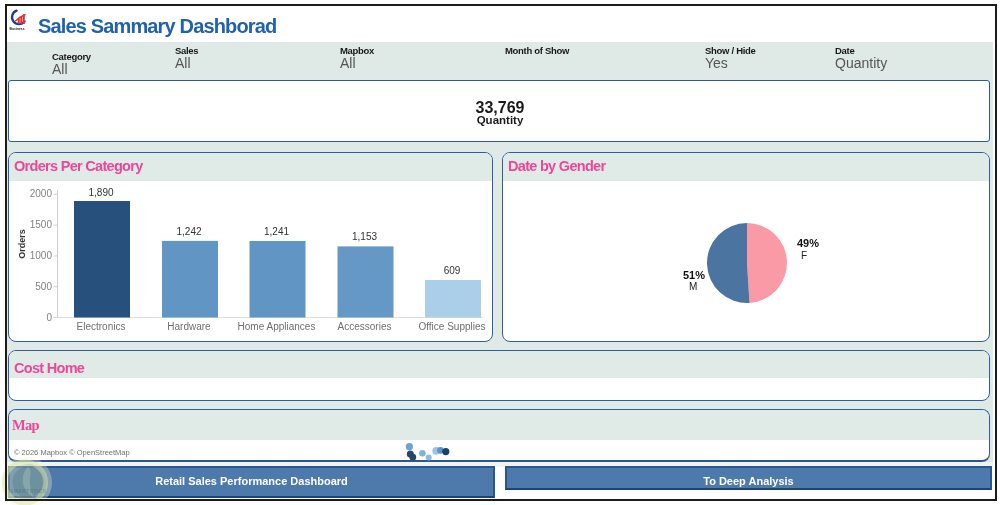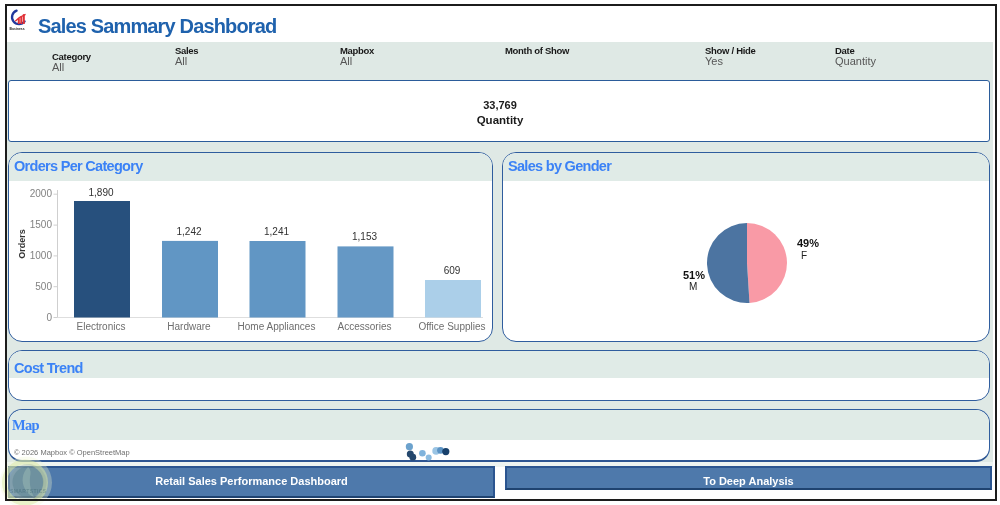--- a/index.html
+++ b/index.html
@@ -2,23 +2,23 @@
 <html><head>
 <meta charset="utf-8">
 <style>
   html,body{margin:0;padding:0;}
   body{width:1000px;height:505px;position:relative;background:#ffffff;
        font-family:"Liberation Sans", sans-serif;overflow:hidden;}
   .abs{position:absolute;}
   .frame{left:5px;top:4px;width:988px;height:492.5px;border:2px solid #1c1c1c;}
   .greenband{background:#dfe9e5;}
   .flabel{font-size:9.5px;font-weight:bold;color:#181818;letter-spacing:-0.3px;}
-  .fval{font-size:11px;color:#565656;margin-top:-1px;}
-  .panel{background:#ffffff;border:1px solid #2f5d9e;border-radius:14px;box-sizing:border-box;overflow:hidden;}
-  .ptitle{position:absolute;font-weight:bold;color:#3b82f6;font-size:14.5px;letter-spacing:-0.7px;}
+  .fval{font-size:14px;color:#565656;margin-top:-1px;}
+  .panel{background:#ffffff;border:1px solid #2f5d9e;border-radius:8px;box-sizing:border-box;overflow:hidden;}
+  .ptitle{position:absolute;font-weight:bold;color:#ec4899;font-size:14.5px;letter-spacing:-0.7px;}
   .btn{background:#4e79ab;border:2px solid #2b5590;border-bottom-color:#1f4370;box-sizing:border-box;color:#ffffff;
        font-weight:bold;font-size:11px;text-align:center;line-height:27px;}
 </style>
 </head>
 <body>
 
 <div class="abs greenband" style="left:7px;top:42px;width:986px;height:420px;"></div>
 
 <div class="abs" style="left:7px;top:462px;width:986px;height:5px;background:#eef4f1;"></div>
 
@@ -51,21 +51,21 @@
 <div class="abs" style="left:705px;top:45px;">
     <div class="flabel">Show / Hide</div>
     <div class="fval">Yes</div>
   </div>
 <div class="abs" style="left:835px;top:45px;">
     <div class="flabel">Date</div>
     <div class="fval">Quantity</div>
   </div>
 
 <div class="abs" style="left:8px;top:80px;width:982px;height:62px;background:#fff;border:1px solid #2b5c9a;border-radius:3px;box-sizing:border-box;"></div>
-<div class="abs" style="left:0;top:99px;width:1000px;text-align:center;font-size:11px;font-weight:bold;color:#1a1a1a;">33,769</div>
+<div class="abs" style="left:0;top:99px;width:1000px;text-align:center;font-size:16px;font-weight:bold;color:#1a1a1a;">33,769</div>
 <div class="abs" style="left:0;top:113.5px;width:1000px;text-align:center;font-size:11.5px;font-weight:bold;color:#1a1a1a;">Quantity</div>
 
 <div class="abs panel" style="left:8px;top:152px;width:485px;height:190px;">
   <div style="position:absolute;left:0;top:0;width:100%;height:28px;background:#e0ebe7;"></div>
 </div>
 <div class="abs ptitle" style="left:14px;top:158px;">Orders Per Category</div>
 <svg class="abs" style="left:9px;top:180px;" width="483" height="161" viewBox="0 0 483 161">
   <line x1="48.5" y1="10" x2="48.5" y2="137.5" stroke="#cfcfcf" stroke-width="1"></line>
   <line x1="48.5" y1="137.5" x2="474" y2="137.5" stroke="#dedede" stroke-width="1"></line>
   <g stroke="#cfcfcf" stroke-width="1">
@@ -100,34 +100,34 @@
     <text x="180" y="150">Hardware</text>
     <text x="267.5" y="150">Home Appliances</text>
     <text x="355.5" y="150">Accessories</text>
     <text x="443" y="150">Office Supplies</text>
   </g>
 </svg>
 
 <div class="abs panel" style="left:502px;top:152px;width:488px;height:190px;">
   <div style="position:absolute;left:0;top:0;width:100%;height:28px;background:#e0ebe7;"></div>
 </div>
-<div class="abs ptitle" style="left:508px;top:158px;">Sales by Gender</div>
+<div class="abs ptitle" style="left:508px;top:158px;">Date by Gender</div>
 <svg class="abs" style="left:503px;top:180px;" width="488" height="161" viewBox="0 0 488 161">
   <path d="M 244 83 L 244 43 A 40 40 0 0 1 246.51 122.92 Z" fill="#f99aa6"></path>
   <path d="M 244 83 L 246.51 122.92 A 40 40 0 1 1 244 43 Z" fill="#4c74a1"></path>
   <text x="294" y="67" font-size="11" font-weight="bold" fill="#111">49%</text>
   <text x="298" y="79" font-size="10" fill="#222">F</text>
   <text x="180" y="98.5" font-size="11" font-weight="bold" fill="#111">51%</text>
   <text x="186" y="110" font-size="10" fill="#222">M</text>
 </svg>
 
 <div class="abs panel" style="left:8px;top:350px;width:982px;height:51px;">
   <div style="position:absolute;left:0;top:0;width:100%;height:27px;background:#e0ebe7;"></div>
 </div>
-<div class="abs ptitle" style="left:14px;top:359.5px;">Cost Trend</div>
+<div class="abs ptitle" style="left:14px;top:359.5px;">Cost Home</div>
 
 <div class="abs panel" style="left:8px;top:409px;width:982px;height:53px;border-bottom:2.5px solid #2d5592;">
   <div style="position:absolute;left:0;top:0;width:100%;height:30px;background:#e0ebe7;"></div>
   <div style="position:absolute;left:5px;top:38px;font-size:7.5px;color:#6f6f6f;">© 2026 Mapbox © OpenStreetMap</div>
 </div>
 <div class="abs ptitle" style="left:12px;top:417px;font-family:Liberation Serif, serif;">Map</div>
 <svg class="abs" style="left:400px;top:440px;" width="60" height="22" viewBox="0 0 60 22">
   <circle cx="9.4" cy="6.7" r="3.6" fill="#6ca2cd"></circle>
   <circle cx="10.3" cy="14.1" r="3.5" fill="#24476d"></circle>
   <circle cx="12.8" cy="17.2" r="3.4" fill="#24476d"></circle>

